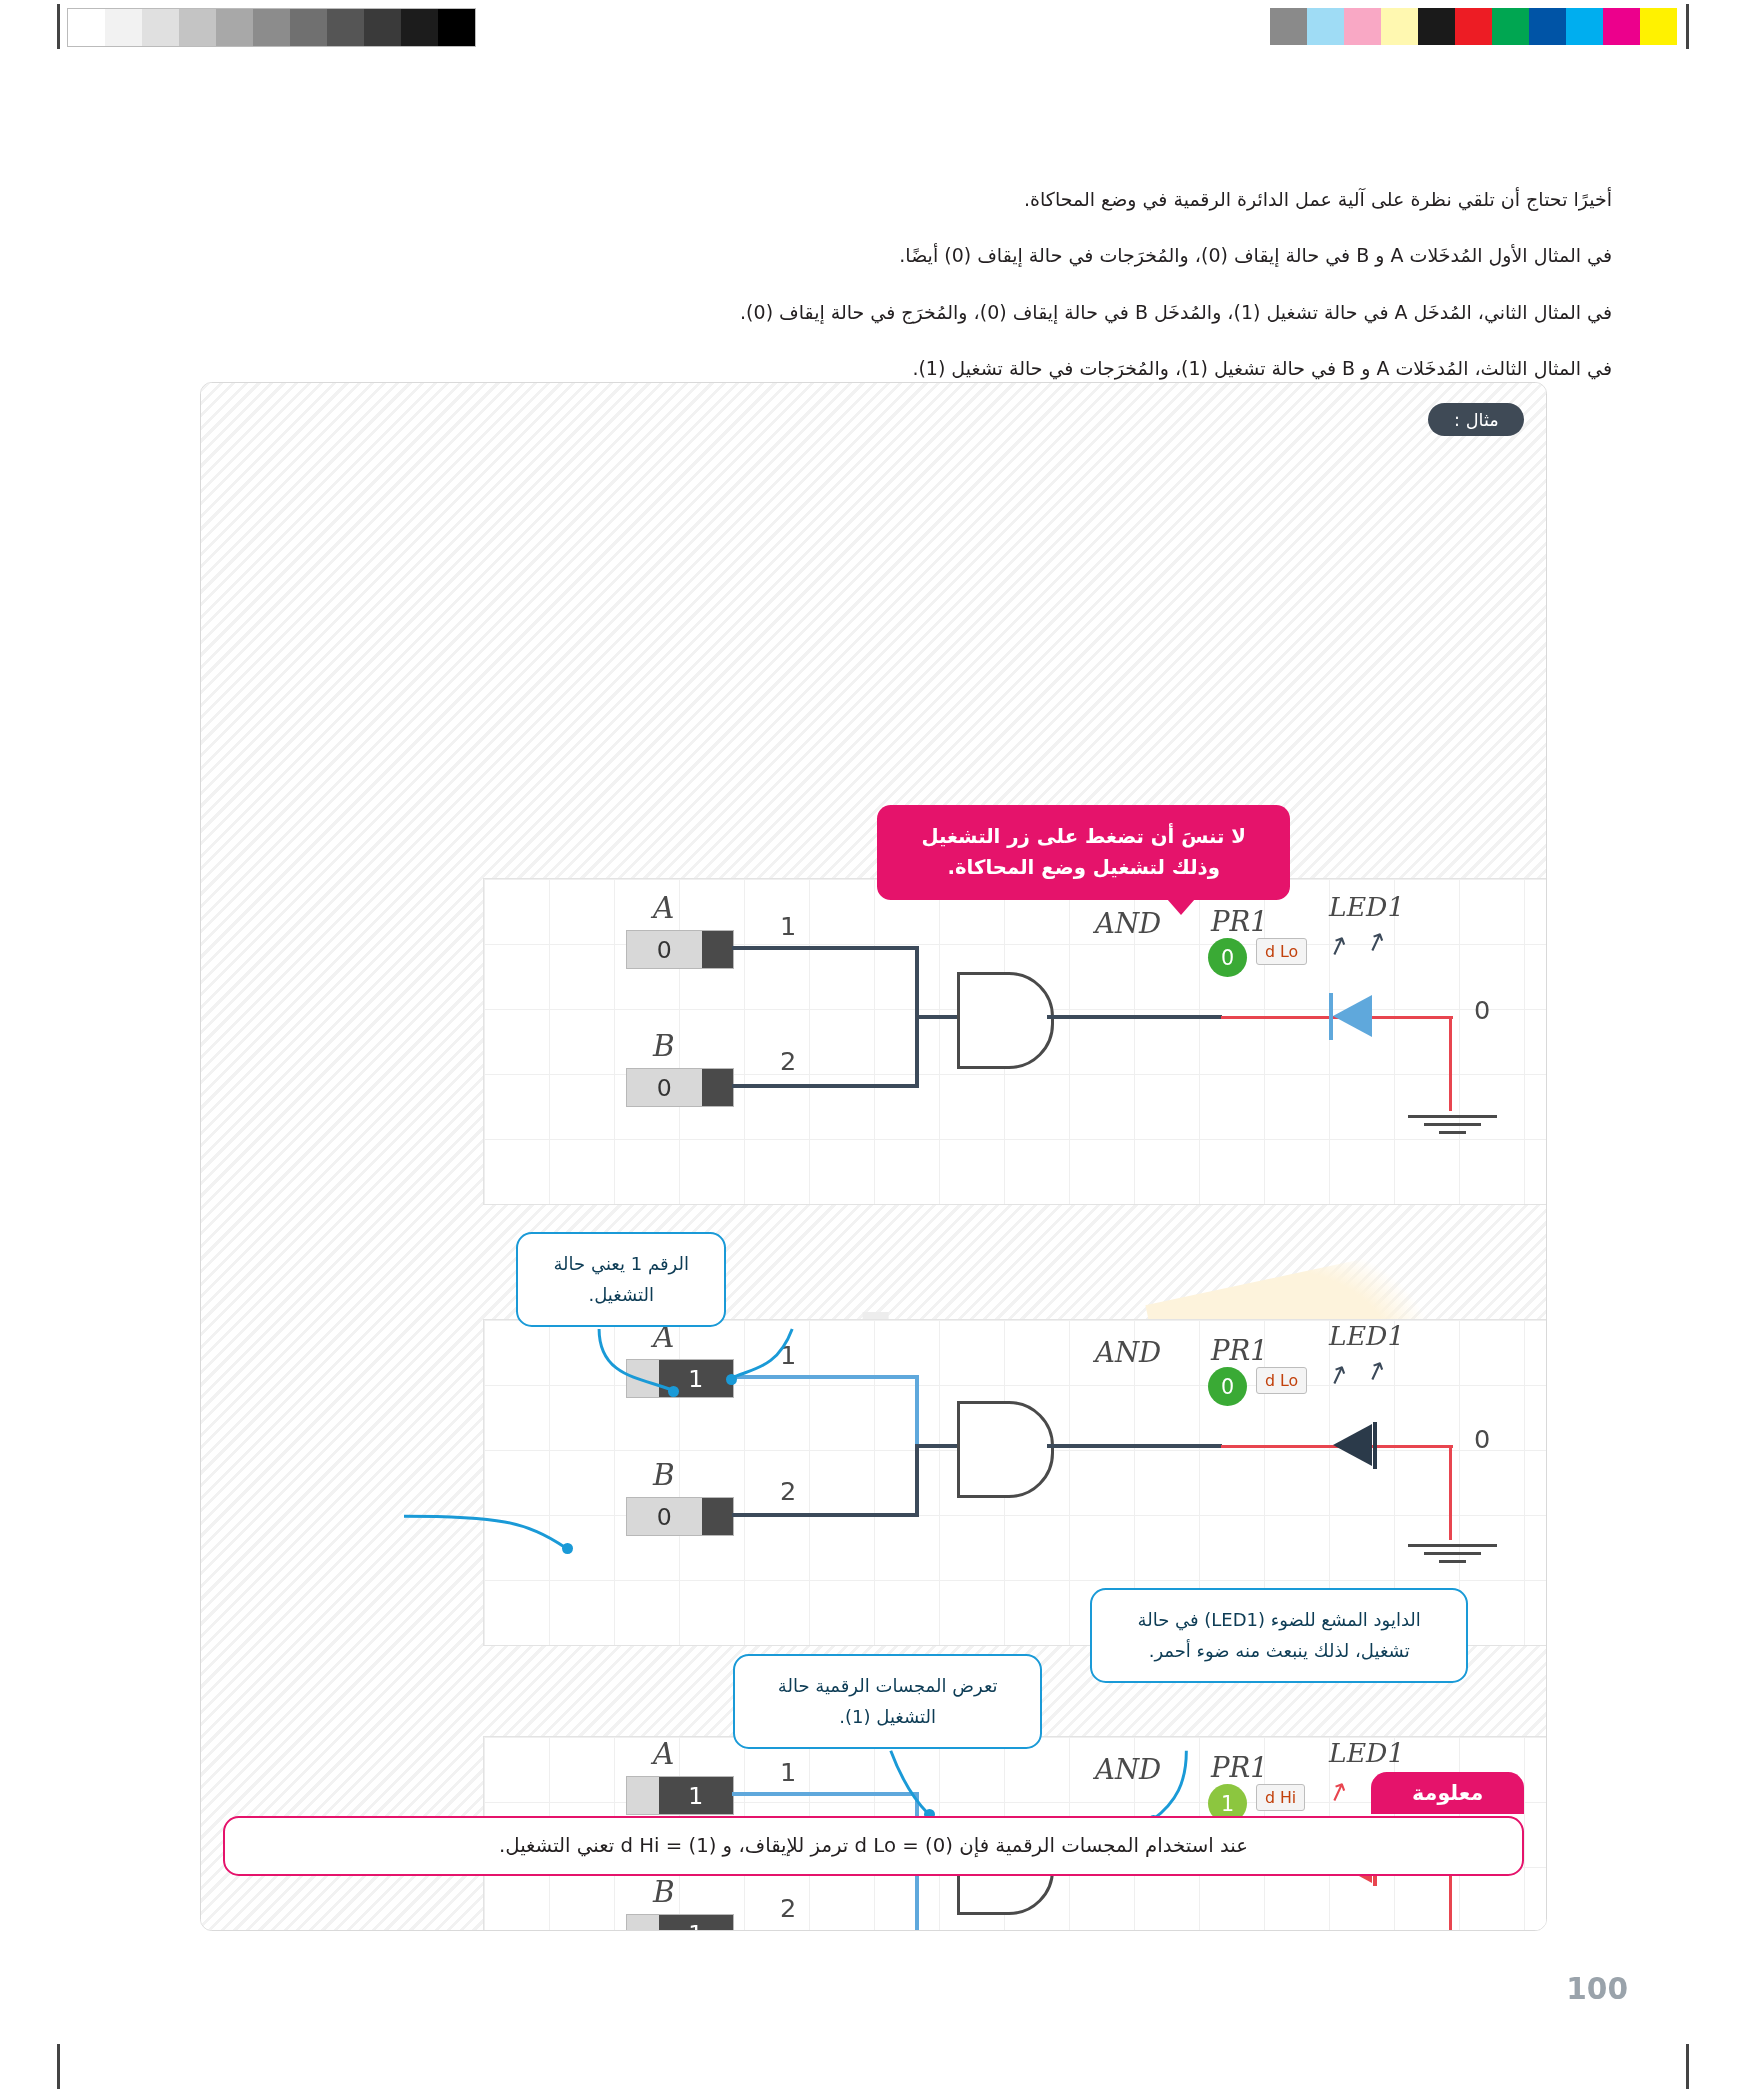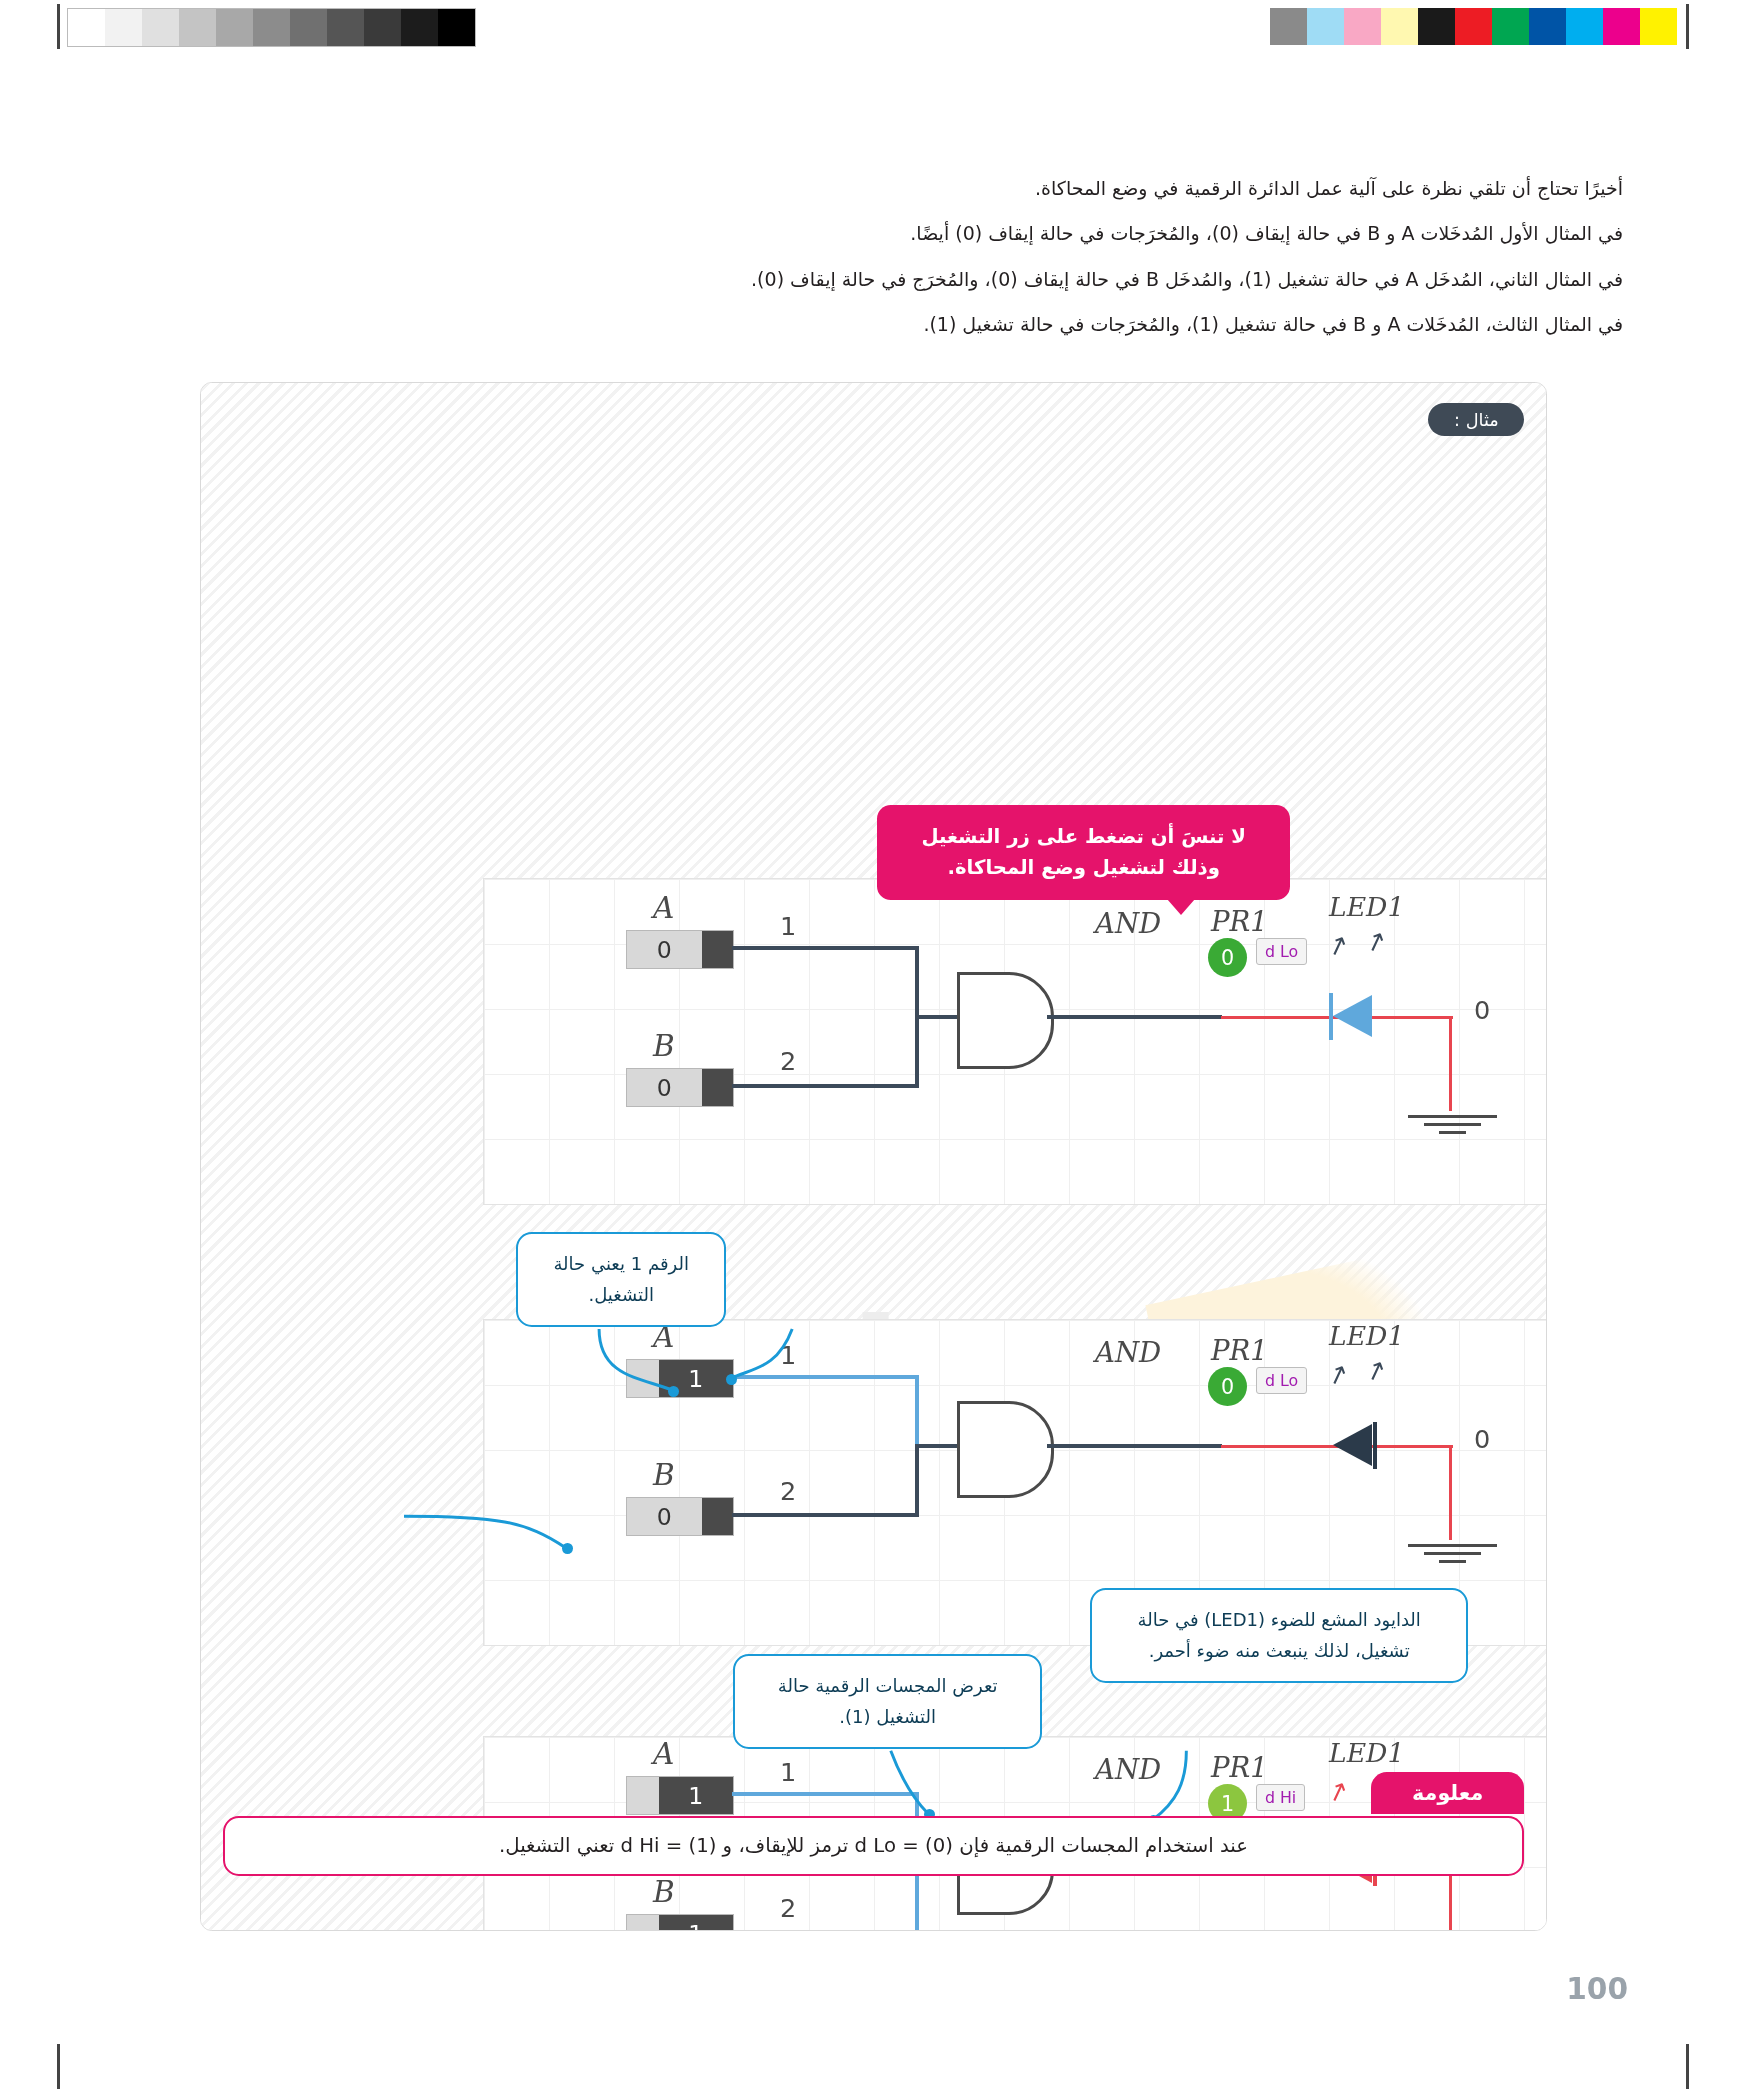--- a/index.html
+++ b/index.html
@@ -8,21 +8,21 @@
   
   .calib{position:absolute;top:7.9px;display:flex;}
   .calib span{display:block;width:37px;height:37px;}
   .calib.left{left:67px;border:1px solid #bbb;}
   .calib.right{right:67px;}
   .crop{position:absolute;background:#444;}
 
   
   .intro{position:absolute;right:116px;top:163px;width:1084px;text-align:right;
          font-family:"DejaVu Sans","Liberation Sans",sans-serif;color:#231f20;font-size:19px;line-height:2.12;}
-  .intro p{margin:5px;}
+  .intro p{margin:16px;}
 
   
   .panel{position:absolute;left:200px;top:382px;width:1345px;height:1547px;
          border:1px solid #d9d9d9;border-radius:11.8px;overflow:hidden;background:#fff;}
   .panel-hatch{position:absolute;inset:0;
         background-image:repeating-linear-gradient(-45deg,#f2f2f2 0 3px,#ffffff 3px 8.9px);}
 
   
   .example-chip{position:absolute;right:21.7px;top:19.7px;background:#3f4a56;color:#fff;
         border-radius:16.7px;padding:6.9px 25.6px;font-size:17.7px;letter-spacing:0.5px;}
@@ -59,21 +59,21 @@
   .wire{position:absolute;background:#3c4a5a;}
   .wire.blue{background:#5fa8dc;}
   .wire.red{background:#e8454f;}
 
   .andgate{position:absolute;width:91px;height:91px;border:3px solid #4a4a4a;
         border-radius:0 45px 45px 0;border-left:3px solid #4a4a4a;background:#fff;}
 
   .probe{position:absolute;width:39px;height:39px;border-radius:50%;background:#3aaa35;color:#fff;
         display:flex;align-items:center;justify-content:center;font-size:20.7px;}
   .probe.bright{background:#8cc63f;}
-  .probe-tag{position:absolute;border:1px solid #bdbdbd;background:#f4f4f4;color:#a21caf;font-size:15.8px;
+  .probe-tag{position:absolute;border:1px solid #bdbdbd;background:#f4f4f4;color:#c2410c;font-size:15.8px;
         padding:3px 7.9px;border-radius:3px;}
 
   .ledbody{position:absolute;width:0;height:0;border-top:21.7px solid transparent;border-bottom:21.7px solid transparent;}
   .ledbar{position:absolute;width:3.9px;height:47px;}
   .ledray{position:absolute;font-size:25.6px;}
 
   .gnd{position:absolute;}
   .gnd i{display:block;background:#4a4a4a;height:3px;margin:4.9px auto 0;}
 
   

